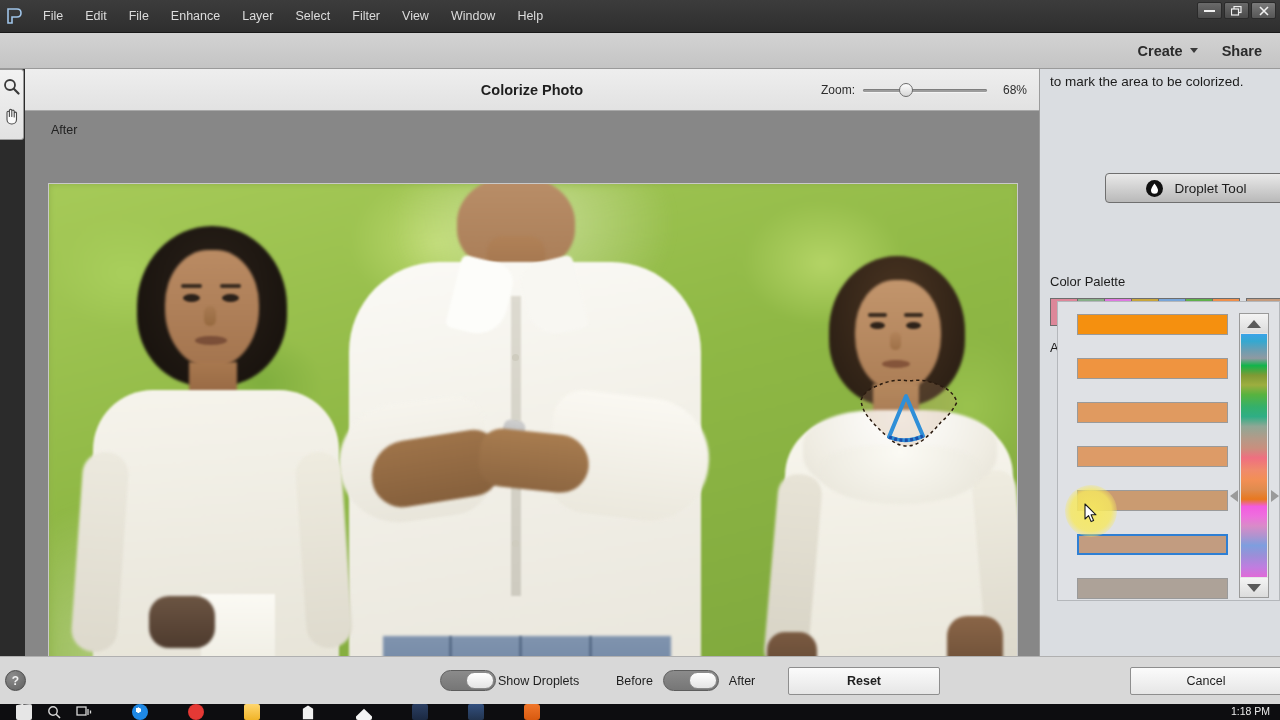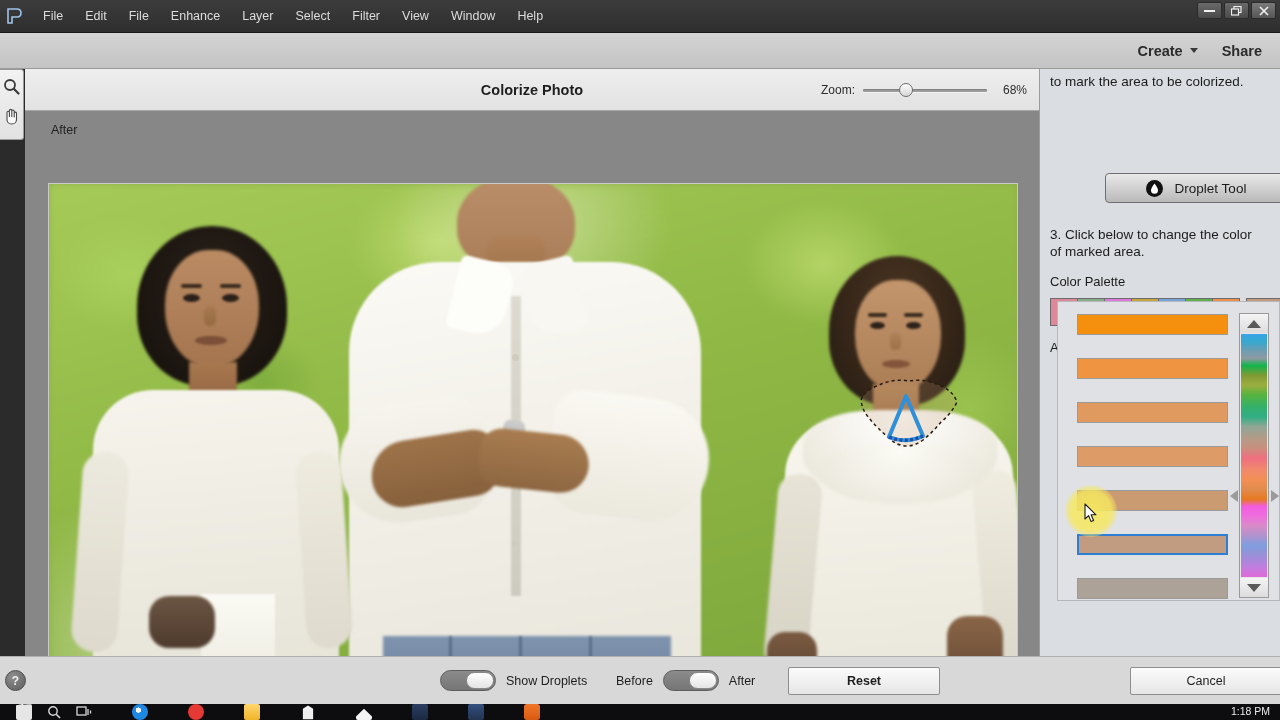--- a/index.html
+++ b/index.html
@@ -506,21 +506,20 @@
 
     <div class="droplet-btn">
       <span class="droplet-glyph">
         <svg width="9" height="11" viewBox="0 0 9 11">
             <path d="M4.5 0.5 C4.5 0.5 8 5 8 7.2 A3.5 3.5 0 0 1 1 7.2 C1 5 4.5 0.5 4.5 0.5 Z" fill="#fff"></path>
           </svg>
       </span>
       <span>Droplet Tool</span>
     </div>
 
-    <div class="sp-text" style="position:absolute; left:0; top:157px; width:236px;">3. Click below to change the color of marked area.</div>
 
     <div class="sp-h" style="left:10px; top:205px;">Color Palette</div>
 
     <div class="swatchrow">
       <div class="sw" style="background: rgb(221, 135, 153);"></div>
       <div class="sw" style="background: rgb(135, 174, 136);"></div>
       <div class="sw" style="background: rgb(221, 120, 224);"></div>
       <div class="sw" style="background: rgb(200, 165, 60);"></div>
       <div class="sw" style="background: rgb(120, 165, 216);"></div>
       <div class="sw" style="background: rgb(95, 176, 75);"></div>
@@ -563,21 +562,21 @@
   <div class="yellow-blob"></div>
   <div class="cursor">
     <svg width="14" height="21" viewBox="0 0 14 21">
       <path d="M1 1 L1 16 L4.6 12.6 L7.1 18.6 L9.6 17.5 L7.1 11.8 L12 11.8 Z" fill="#fff" stroke="#1a1a1a" stroke-width="1.1" stroke-linejoin="round"></path>
     </svg>
   </div>
 
   <div class="bottombar">
     <div class="helpbtn">?</div>
 
-    <div style="position:absolute; left:440px; display:flex; align-items:center; gap:10px;">
+    <div style="position:absolute; left:440px; display:flex; align-items:center; gap:2px;">
       <div class="toggle">
           <div class="knob"></div>
         </div>
       <span class="bb-label">Show Droplets</span>
     </div>
 
     <div style="position:absolute; left:616px; display:flex; align-items:center; gap:10px;">
       <span class="bb-label">Before</span>
       <div class="toggle">
           <div class="knob"></div>

